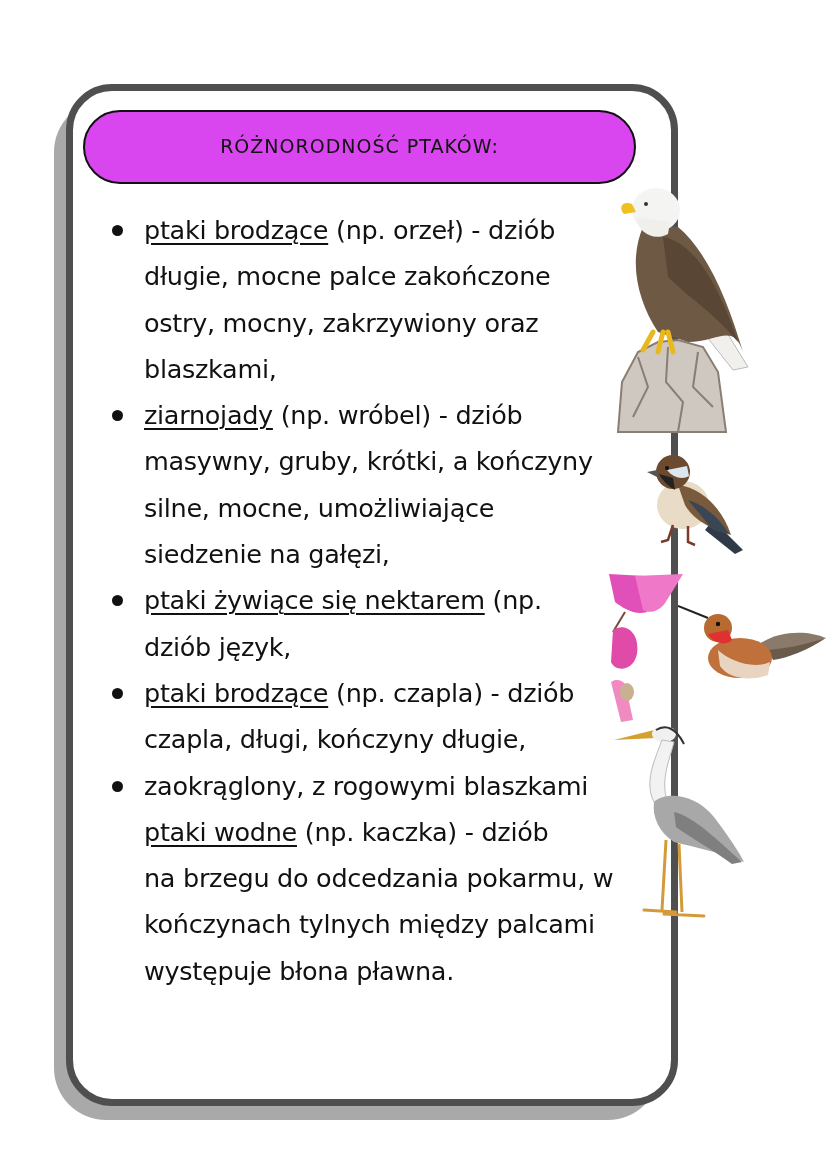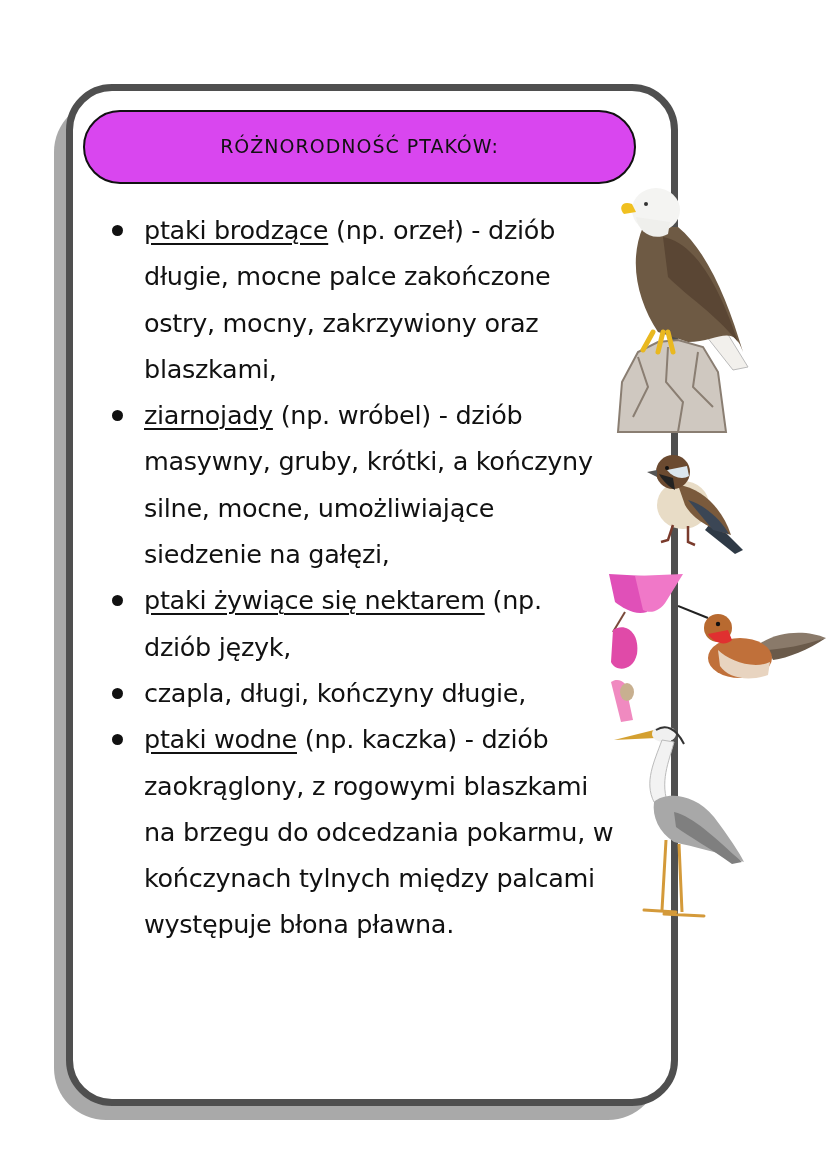--- a/index.html
+++ b/index.html
@@ -94,26 +94,27 @@
     <span class="line">silne, mocne, umożliwiające</span>
     <span class="line">siedzenie na gałęzi,</span>
   </li>
   <li class="item">
     <span class="bullet"></span>
     <span class="line"><span class="term">ptaki żywiące się nektarem</span><span> (np.</span></span>
     <span class="line">dziób język,</span>
   </li>
   <li class="item">
     <span class="bullet"></span>
+    <span class="line"><span class="term">ptaki brodzące</span><span> (np. czapla) - dziób</span></span>
     <span class="line">czapla, długi, kończyny długie,</span>
   </li>
   <li class="item">
     <span class="bullet"></span>
+    <span class="line">zaokrąglony, z rogowymi blaszkami</span>
     <span class="line"><span class="term">ptaki wodne</span><span> (np. kaczka) - dziób</span></span>
-    <span class="line">zaokrąglony, z rogowymi blaszkami</span>
     <span class="line">na brzegu do odcedzania pokarmu, w</span>
     <span class="line">kończynach tylnych między palcami</span>
     <span class="line">występuje błona pławna.</span>
   </li>
 </ul>
 
 <svg class="illus" style="left:608px;top:182px" width="150" height="252" viewBox="0 0 150 252">
 
   <path d="M10 250 L14 200 L30 170 L50 160 L70 158 L95 165 L110 190 L118 250 Z" fill="#cfc8c0" stroke="#8a7e72" stroke-width="2"></path>
   <path d="M30 175 L40 205 L25 235 M60 165 L58 200 L75 220 L70 250 M90 170 L85 205 L105 225" stroke="#8a7e72" stroke-width="2" fill="none"></path>

